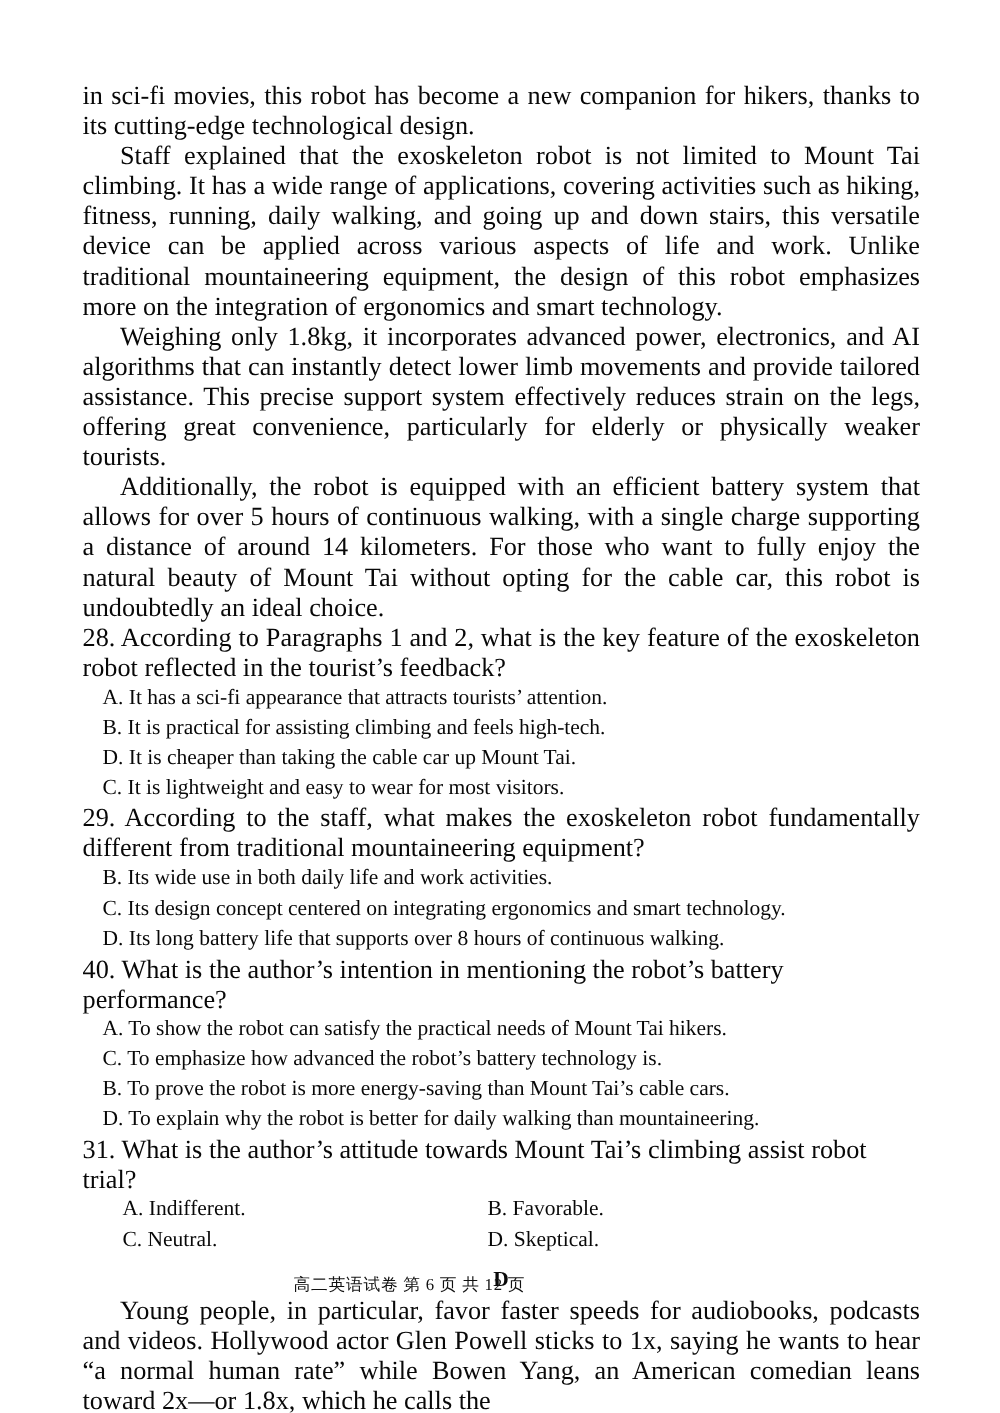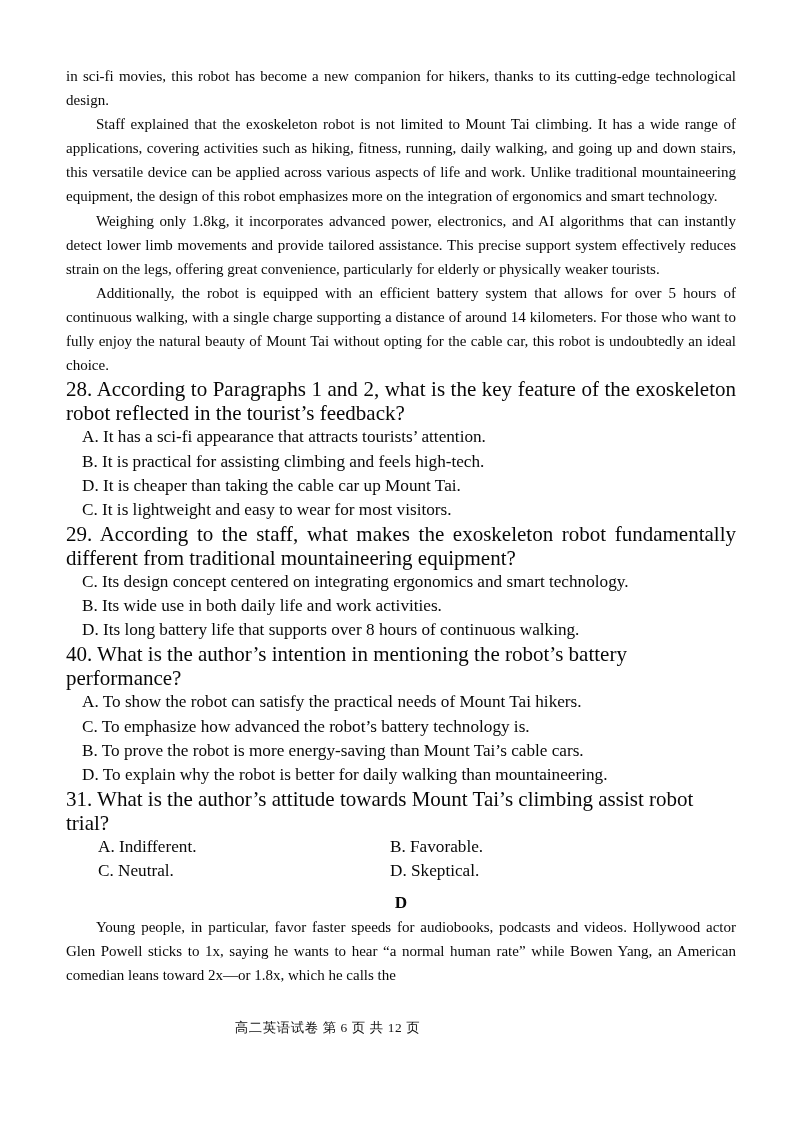--- a/index.html
+++ b/index.html
@@ -27,21 +27,21 @@
 
   .content {
     position: absolute;
     left: 66px;
     top: 64px;
     width: 670px;
   }
 
   
   .para {
-    font-size: 15px;
+    font-size: 21px;
     line-height: 24.1px;
     text-align: justify;
     text-justify: inter-word;
     margin: 0;
     hyphens: none;
     word-spacing: 0px;
     font-family: Liberation Serif, serif;
   }
   .para.cont {           
     text-indent: 0;
@@ -140,22 +140,22 @@
         <li class="option">A. It has a sci-fi appearance that attracts tourists’ attention.</li>
         <li class="option">B. It is practical for assisting climbing and feels high-tech.</li>
         <li class="option">D. It is cheaper than taking the cable car up Mount Tai.</li>
         <li class="option">C. It is lightweight and easy to wear for most visitors.</li>
       </ul>
     </div>
 
     <div>
       <p class="question">29. According to the staff, what makes the exoskeleton robot fundamentally different from traditional mountaineering equipment?</p>
       <ul class="options">
+        <li class="option">B. Its wide use in both daily life and work activities.</li>
         <li class="option">C. Its design concept centered on integrating ergonomics and smart technology.</li>
-        <li class="option">B. Its wide use in both daily life and work activities.</li>
         <li class="option">D. Its long battery life that supports over 8 hours of continuous walking.</li>
       </ul>
     </div>
 
     <div>
       <p class="question nojust">40. What is the author’s intention in mentioning the robot’s battery performance?</p>
       <ul class="options">
         <li class="option">A. To show the robot can satisfy the practical needs of Mount Tai hikers.</li>
         <li class="option">C. To emphasize how advanced the robot’s battery technology is.</li>
         <li class="option">B. To prove the robot is more energy-saving than Mount Tai’s cable cars.</li>

